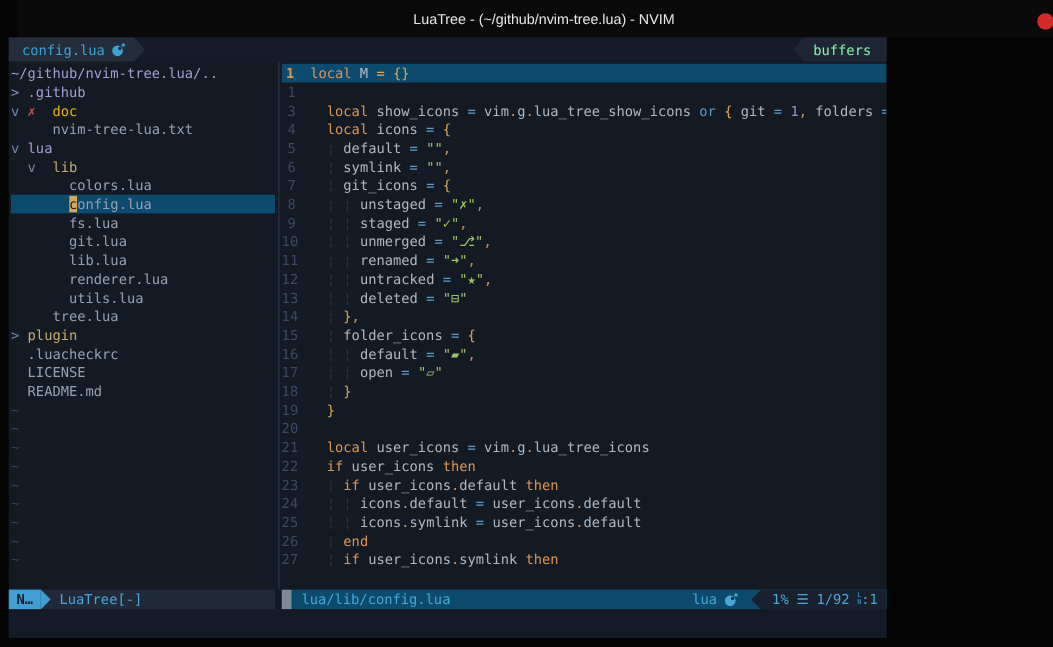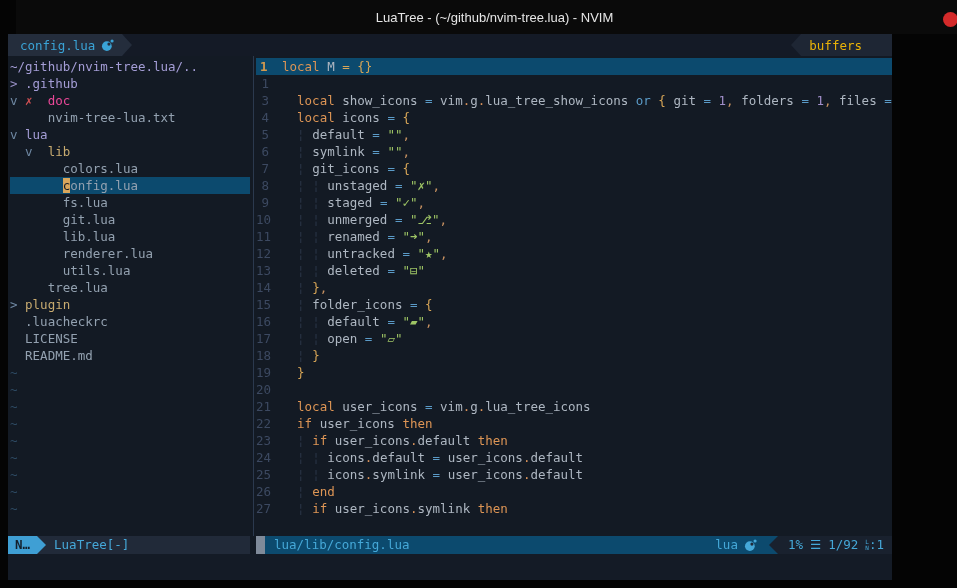--- a/index.html
+++ b/index.html
@@ -1,44 +1,44 @@
 <!DOCTYPE html>
 <html><head>
 <meta charset="utf-8">
 <style>
   html,body{margin:0;padding:0;width:957px;height:588px;background:#040404;overflow:hidden}
   *{box-sizing:border-box}
   .titlebar{position:absolute;left:16px;top:0;width:957px;height:34px;background:#0a0a0a;
     display:flex;align-items:center;justify-content:center;
     font:13px "Liberation Sans",sans-serif;color:#e6e6e6}
   .close-dot{position:absolute;right:15px;top:12px;width:15px;height:15px;border-radius:50%;background:#d42a2a}
-  .term{position:absolute;left:8px;top:34px;width:884px;height:546px;background:#131a24;
+  .term{position:absolute;left:8px;top:34px;width:798px;height:546px;background:#131a24;
     display:flex;flex-direction:column;font:12.5px/17px "DejaVu Sans Mono",monospace;color:#aeb7c2}
   
   .tabline{height:22px;background:#141a26;display:flex;align-items:stretch;flex:0 0 auto}
   .tab-active{background:#242d3c;color:#3aa3d6;display:flex;align-items:center;gap:6px;padding:0 8px 0 12px}
   .chev{width:0;height:0;align-self:center}
   .chev-tab-r{border-top:11px solid transparent;border-bottom:11px solid transparent;border-left:10px solid #242d3c}
   .chev-tab-l{border-top:11px solid transparent;border-bottom:11px solid transparent;border-right:10px solid #1e2634}
   .tab-spacer{flex:1}
-  .tab-buffers{background:#1e2634;color:#eab308;display:flex;align-items:center;padding:0 30px 0 8px}
+  .tab-buffers{background:#1e2634;color:#86efac;display:flex;align-items:center;padding:0 14px 0 8px}
   
   .main{flex:0 0 480px;display:flex;overflow:hidden}
   .tree{width:242px;flex:0 0 242px;padding:2px 0 0 2px;overflow:hidden}
   .vsep{flex:0 0 1px;background:#2b394e;margin:0 2px 0 3px}
   .code{flex:1;padding-top:2px;overflow:hidden}
   .row{height:17px;white-space:pre;overflow:hidden}
   .cursorline{background:#0c4a6e}
   .num{display:inline-block;width:26px;padding-right:13px;text-align:right;color:#3c4961}
   .num-cur{color:#d49a4f;font-weight:bold;text-align:left;padding-left:4px}
   
   .tk-kw{color:#dd9555}.tk-id{color:#aeb7c2}.tk-op{color:#5b9bc8}.tk-num{color:#a18fcb}
   .tk-str{color:#9ec565}.tk-brace{color:#d8a657}.tk-dot{color:#d9925a}.tk-comma{color:#c79161}
   .tk-guide{color:#2a3547}.tk-sp{color:#aeb7c2}
-  .tk-dir{color:#a49dd6}.tk-dirP{color:#a49dd6}.tk-dirY{color:#c8ab70}.tk-dirO{color:#ec4899}
+  .tk-dir{color:#a49dd6}.tk-dirP{color:#a49dd6}.tk-dirY{color:#c8ab70}.tk-dirO{color:#eab308}
   .tk-file{color:#93a1b0}.tk-arrow{color:#6f88a3}.tk-arrowP{color:#988fc4}.tk-gitx{color:#cf4f52}
   .tk-cur{background:#d8a65c;color:#131a24}.tk-tilde{color:#2d4962}
   
   .statusline{flex:0 0 18px;display:flex;align-items:stretch;line-height:18px}
   .sl-left{width:242px;flex:0 0 242px;background:#212a39;display:flex;align-items:stretch}
   .sl-mode{background:#3f9fd4;color:#14202c;font-weight:bold;padding:0 7px;display:flex;align-items:center}
   .chev-mode{border-top:9px solid transparent;border-bottom:9px solid transparent;border-left:9px solid #3f9fd4}
   .sl-wintitle{color:#45a8d8;padding-left:8px;display:flex;align-items:center}
   .sl-gap{flex:0 0 6px;background:#131a24}
   .sl-right{flex:1;background:#0c4a6e;display:flex;align-items:stretch;overflow:hidden}

